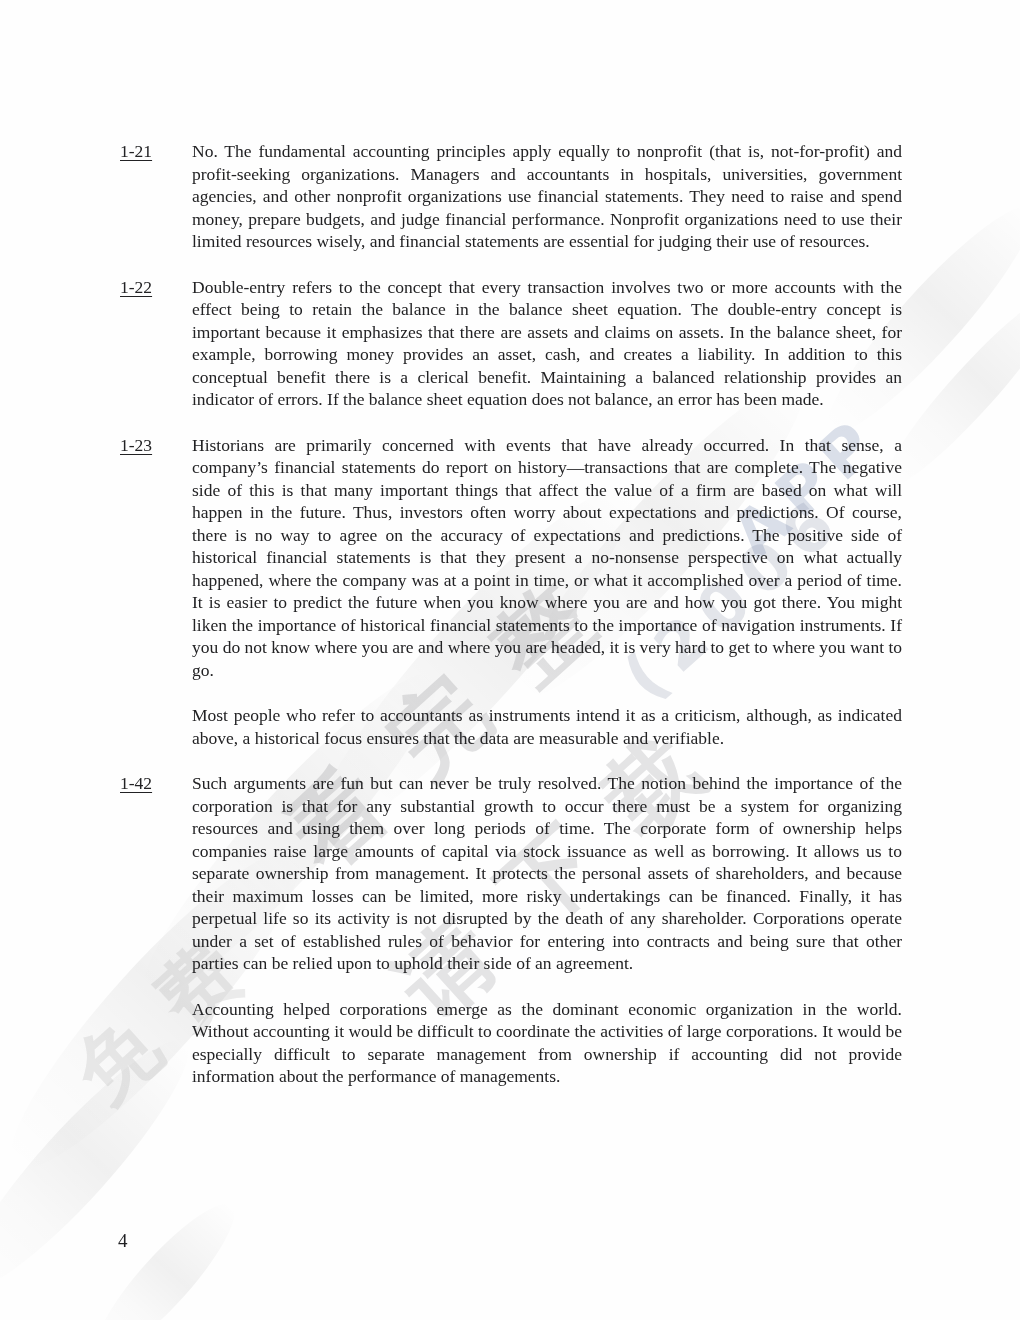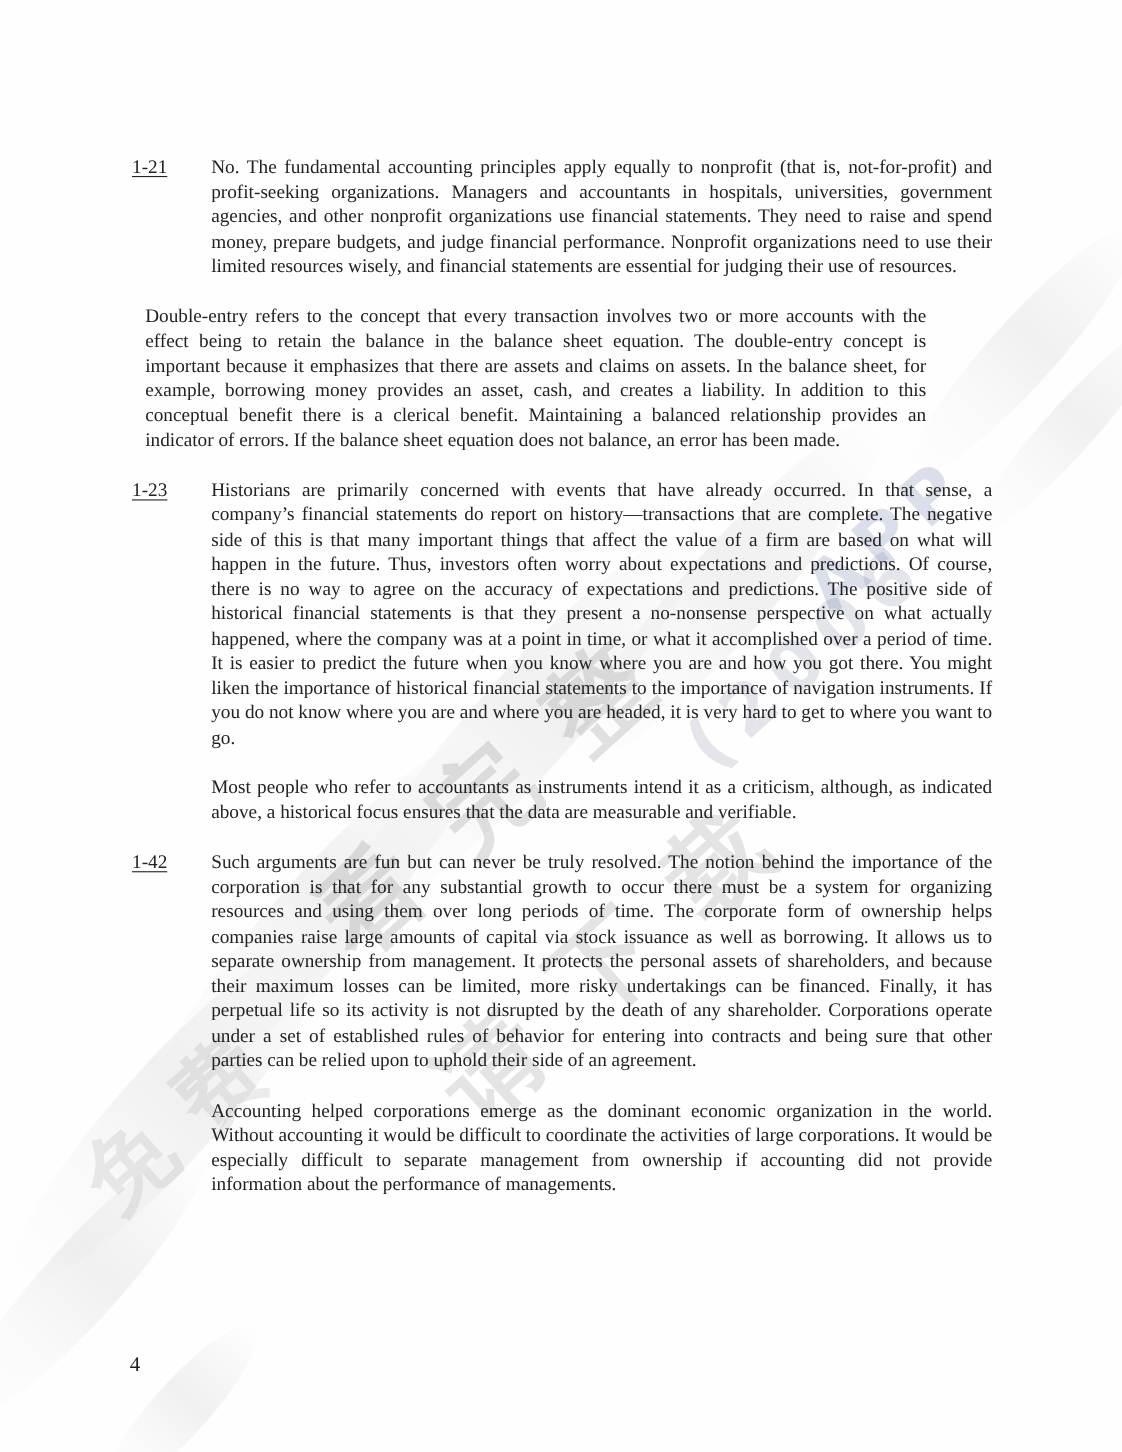--- a/index.html
+++ b/index.html
@@ -99,20 +99,23 @@
     <section class="qa">
       <div class="qa-label">
         <span>1-21</span>
       </div>
       <div class="qa-text">
         <p>No.  The fundamental accounting principles apply equally to nonprofit (that is, not-for-profit) and profit-seeking organizations.  Managers and accountants in hospitals, universities, government agencies, and other nonprofit organizations use financial statements.  They need to raise and spend money, prepare budgets, and judge financial performance.  Nonprofit organizations need to use their limited resources wisely, and financial statements are essential for judging their use of resources.</p>
       </div>
     </section>
 
     <section class="qa">
+      <div class="qa-label">
+        <span>1-22</span>
+      </div>
       <div class="qa-text">
         <p>Double-entry refers to the concept that every transaction involves two or more accounts with the effect being to retain the balance in the balance sheet equation.  The double-entry concept is important because it emphasizes that there are assets and claims on assets.  In the balance sheet, for example, borrowing money provides an asset, cash, and creates a liability.  In addition to this conceptual benefit there is a clerical benefit.  Maintaining a balanced relationship provides an indicator of errors.  If the balance sheet equation does not balance, an error has been made.</p>
       </div>
     </section>
 
     <section class="qa">
       <div class="qa-label">
         <span>1-23</span>
       </div>
       <div class="qa-text">

